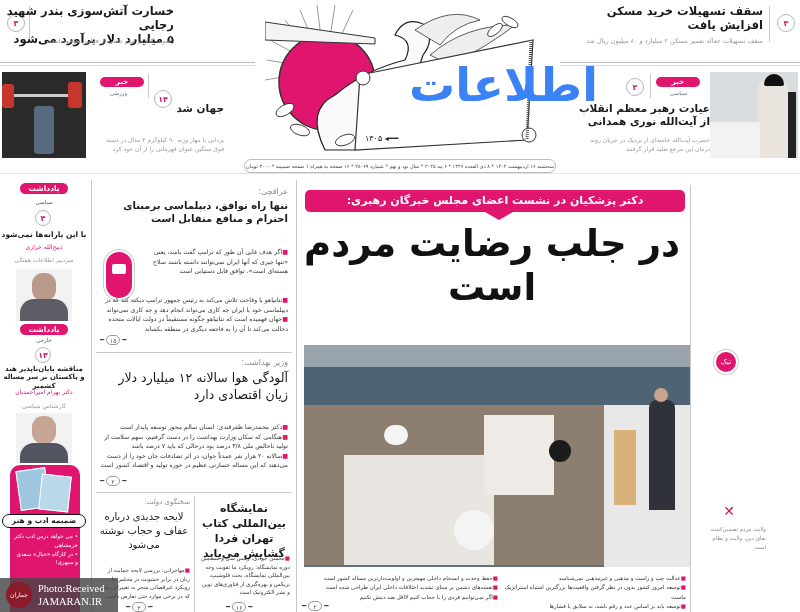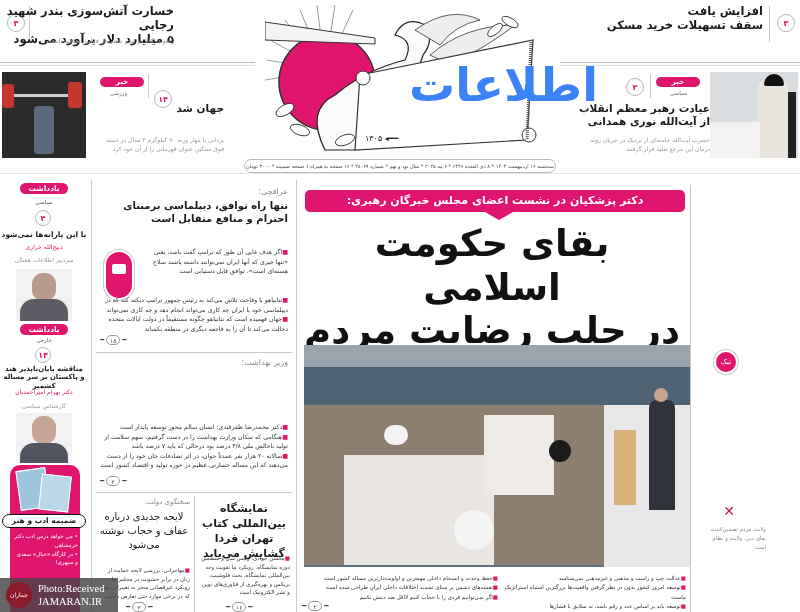--- a/index.html
+++ b/index.html
@@ -35,23 +35,24 @@
   <div class="hline" style="left:0;top:62px;width:255px;background:#bbb;"></div>
   <div class="hline" style="left:0;top:65px;width:255px;background:#ddd;"></div>
 </div>
 
 <div class="abs" style="left:540px;top:0;width:260px;height:60px;">
   <div class="abs num-circle" style="right:5px;top:14px;">
       <span>۳</span>
     </div>
   <div class="vline" style="right:30px;top:6px;height:36px;"></div>
   <div class="abs headline" style="right:37px;top:5px;font-size:11.5px;text-align:right;width:200px;">
+    <div>سقف تسهیلات خرید مسکن</div>
     <div>افزایش یافت</div>
-    <div>سقف تسهیلات خرید مسکن</div>
-  </div>
+  </div>
+  <div class="abs sub" style="right:37px;top:37px;width:220px;text-align:right;">سقف تسهیلات جعاله تعمیر مسکن ۲ میلیارد و ۸۰ میلیون ریال شد</div>
   <div class="hline" style="left:20px;top:62px;width:240px;background:#bbb;"></div>
   <div class="hline" style="left:20px;top:65px;width:240px;background:#ddd;"></div>
 </div>
 
 <div class="abs" style="left:265px;top:0;width:280px;height:158px;">
   <svg width="280" height="158" viewBox="0 0 280 158">
 
     <g stroke="#555" stroke-width="0.6">
       <line x1="60" y1="70" x2="20" y2="20"></line>
         <line x1="60" y1="70" x2="35" y2="10"></line>
@@ -187,20 +188,21 @@
   <div class="abs body-txt" style="right:4px;top:110px;width:188px;text-align:right;">
     <div><span class="b">■</span><span>نتانیاهو با وقاحت تلاش می‌کند به رئیس جمهور ترامپ دیکته کند که در دیپلماسی خود با ایران چه کاری می‌تواند انجام دهد و چه کاری نمی‌تواند</span></div>
     <div><span class="b">■</span><span>جهان فهمیده است که نتانیاهو چگونه مستقیماً در دولت ایالات متحده دخالت می‌کند تا آن را به فاجعه دیگری در منطقه بکشاند</span></div>
   </div>
   <div class="abs pager" style="left:4px;top:150px;">━<div class="c">۱۵</div>━</div>
 </div>
 <div class="hline" style="left:96px;top:352px;width:196px;"></div>
 
 <div class="abs" style="left:96px;top:356px;width:196px;height:134px;">
   <div class="abs kicker" style="right:4px;top:2px;">وزیر بهداشت:</div>
+  <div class="abs" style="right:4px;top:14px;width:190px;font-size:12.5px;text-align:right;line-height:1.35;">آلودگی هوا سالانه ۱۲ میلیارد دلار زیان اقتصادی دارد</div>
   <div class="abs body-txt" style="right:4px;top:66px;width:188px;text-align:right;">
     <div><span class="b">■</span><span>دکتر محمدرضا ظفرقندی: انسان سالم محور توسعه پایدار است</span></div>
     <div><span class="b">■</span><span>هنگامی که سکان وزارت بهداشت را در دست گرفتیم، سهم سلامت از تولید ناخالص ملی ۳/۸ درصد بود درحالی که باید ۷ درصد باشد</span></div>
     <div><span class="b">■</span><span>سالانه ۲۰ هزار نفر عمدتاً جوان، در اثر تصادفات جان خود را از دست می‌دهند که این مساله خسارتی عظیم در حوزه تولید و اقتصاد کشور است</span></div>
   </div>
   <div class="abs pager" style="left:4px;top:120px;">━<div class="c">۲</div>━</div>
 </div>
 <div class="hline" style="left:96px;top:492px;width:196px;"></div>
 
 <div class="abs" style="left:96px;top:496px;width:96px;height:116px;">
@@ -222,21 +224,20 @@
 </div>
 <div class="vline" style="left:296px;top:180px;height:432px;"></div>
 
 <div class="abs" style="left:305px;top:190px;width:380px;height:22px;background:#e0156e;border-radius:5px;color:#fff;font-size:11px;font-weight:bold;text-align:center;line-height:22px;">
   <span>دکتر پزشکیان در نشست اعضای مجلس خبرگان رهبری:</span>
 </div>
 <div class="abs" style="left:485px;top:212px;width:0;height:0;border-left:14px solid transparent;border-right:14px solid transparent;border-top:8px solid #e0156e;"></div>
 <div class="vline" style="left:690px;top:185px;height:427px;"></div>
 
 <div class="abs" style="left:300px;top:222px;width:384px;text-align:center;font-weight:bold;font-size:37px;line-height:1.18;color:#111;">
-  <div>بقای حکومت اسلامی</div>
   <div>در جلب رضایت مردم است</div>
 </div>
 
 <div class="abs photo" style="left:304px;top:345px;width:386px;height:222px;background:#5f7283;">
   <div style="position:absolute;left:0;top:0;width:386px;height:22px;background:#9aa4ad;"></div>
   <div style="position:absolute;left:0;top:22px;width:386px;height:50px;background:#4e6374;"></div>
   <div style="position:absolute;left:0;top:60px;width:300px;height:160px;background:#8c7f70;"></div>
   <div style="position:absolute;left:40px;top:110px;width:150px;height:110px;background:#e9e6e1;"></div>
   <div style="position:absolute;left:180px;top:70px;width:70px;height:80px;background:#eeebe6;"></div>
   <div style="position:absolute;left:300px;top:60px;width:86px;height:162px;background:#e8e8e8;"></div>

